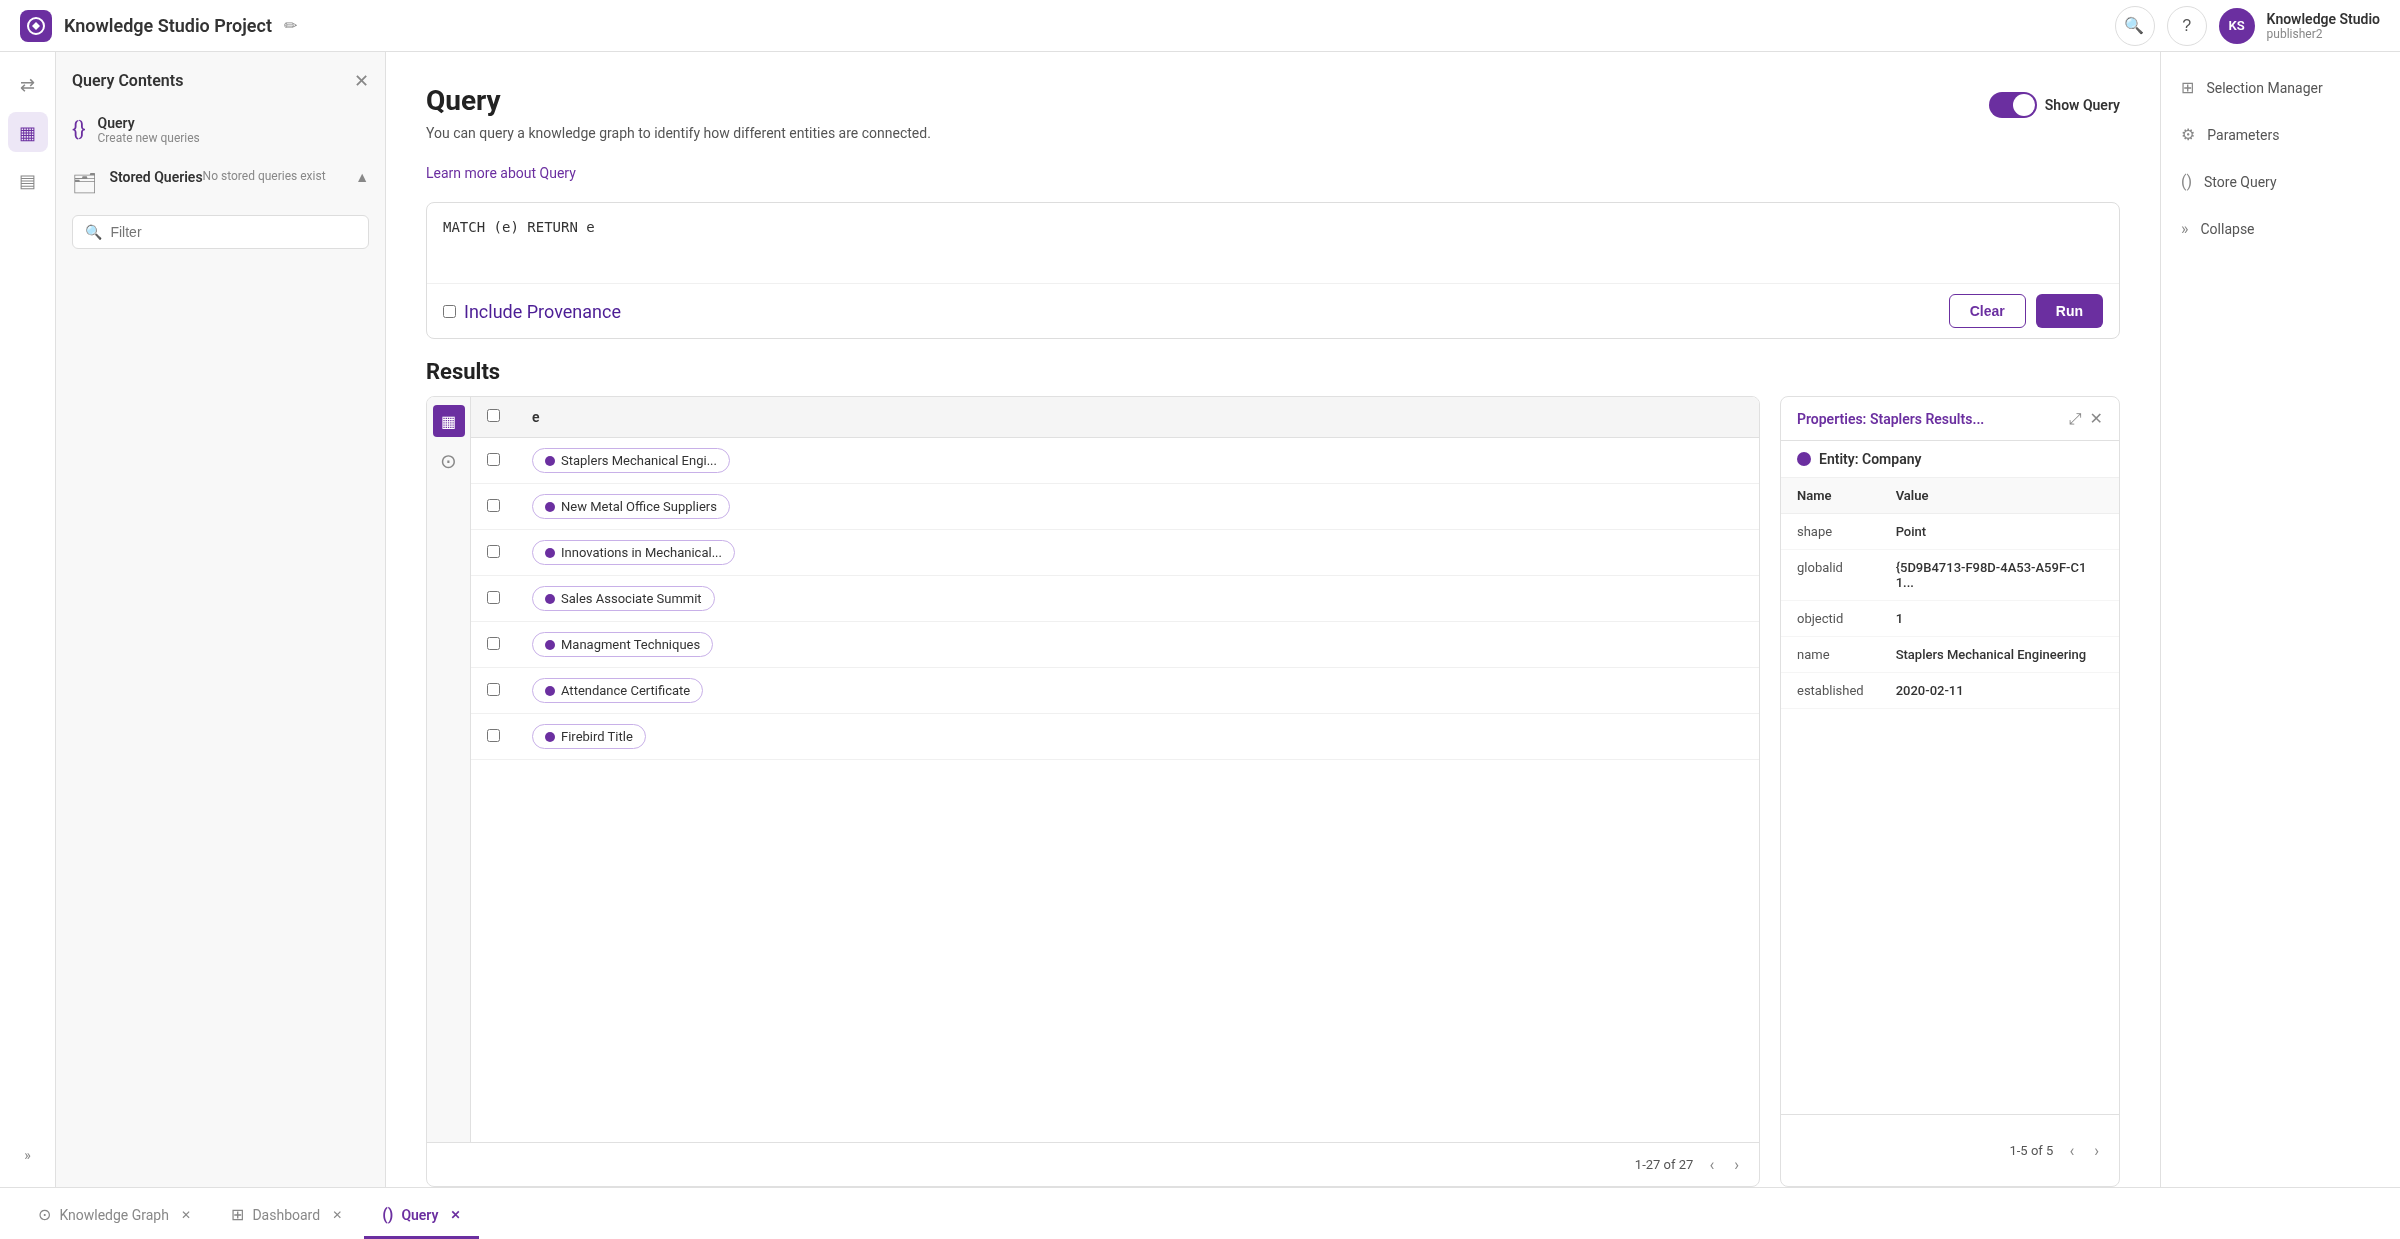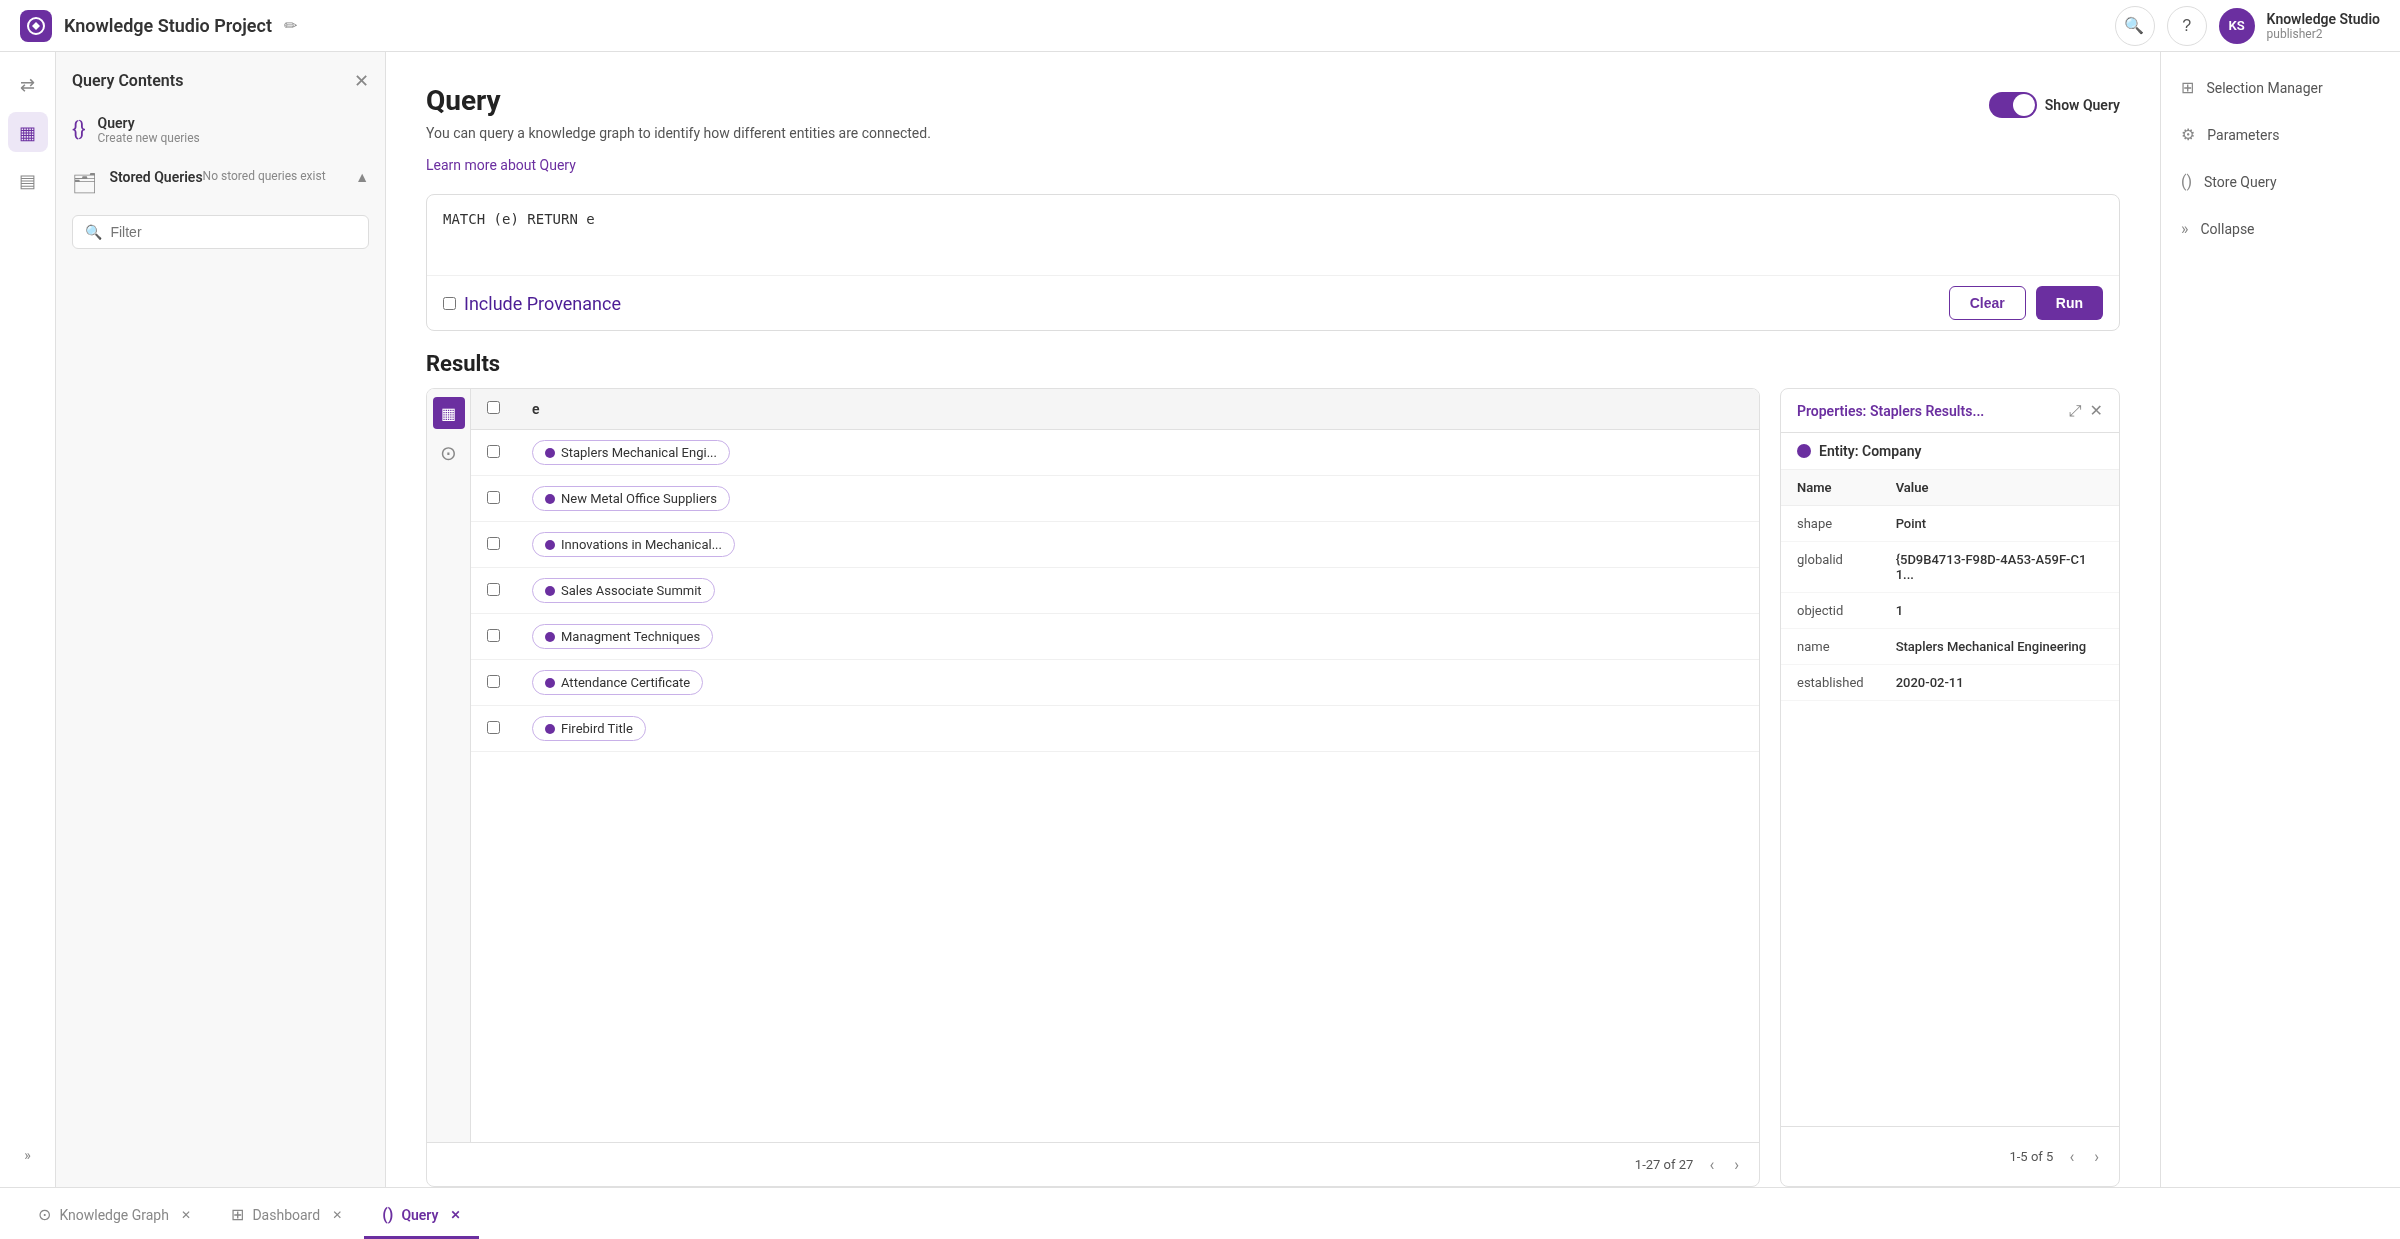--- a/index.html
+++ b/index.html
@@ -46,21 +46,21 @@
     .stored-sub { font-size: 12px; color: #888; }
     .stored-chevron { color: #888; font-size: 14px; cursor: pointer; }
     .filter-box { margin: 8px 16px 16px; background: #fff; border: 1px solid #ddd; border-radius: 6px; display: flex; align-items: center; padding: 8px 12px; gap: 8px; }
     .filter-box input { border: none; outline: none; font-size: 14px; color: #333; flex: 1; background: transparent; }
     .filter-icon { color: #aaa; font-size: 14px; }
 
     
     .main-content { flex: 1; display: flex; flex-direction: column; overflow: hidden; background: #fff; }
     .query-area { padding: 32px 40px 20px; }
     .query-title { font-size: 28px; font-weight: 700; color: #222; margin-bottom: 8px; }
-    .query-desc { font-size: 14px; color: #555; margin-bottom: 14px; }
+    .query-desc { font-size: 14px; color: #555; margin-bottom: 22px; }
     .query-link { font-size: 14px; color: #6b2fa0; text-decoration: none; cursor: pointer; }
     .query-toggle-row { display: flex; justify-content: flex-end; margin-bottom: 12px; }
     .toggle-switch { display: flex; align-items: center; gap: 8px; cursor: pointer; }
     .toggle-track { width: 48px; height: 26px; background: #6b2fa0; border-radius: 13px; position: relative; }
     .toggle-thumb { width: 22px; height: 22px; background: #fff; border-radius: 50%; position: absolute; top: 2px; right: 2px; }
     .toggle-label { font-size: 14px; font-weight: 600; color: #333; }
     .query-editor { border: 1px solid #ddd; border-radius: 8px; margin: 0 40px; }
     .query-editor-text { padding: 16px; font-family: monospace; font-size: 14px; color: #333; min-height: 80px; }
     .query-editor-footer { display: flex; align-items: center; justify-content: space-between; padding: 10px 16px; border-top: 1px solid #f0f0f0; }
     .provenance-check { display: flex; align-items: center; gap: 8px; cursor: pointer; }
@@ -96,21 +96,21 @@
     .props-header-btns { display: flex; gap: 8px; color: #888; cursor: pointer; }
     .props-entity-row { display: flex; align-items: center; gap: 8px; padding: 10px 16px; border-bottom: 1px solid #f0f0f0; }
     .entity-circle { width: 14px; height: 14px; border-radius: 50%; background: #6b2fa0; }
     .entity-label { font-size: 14px; color: #555; }
     .entity-label span { color: #333; font-weight: 600; }
     .props-table { flex: 1; overflow: auto; }
     .props-table table { width: 100%; border-collapse: collapse; }
     .props-table th { padding: 10px 16px; text-align: left; font-size: 13px; font-weight: 600; color: #333; background: #f9f9f9; border-bottom: 1px solid #eee; }
     .props-table td { padding: 10px 16px; font-size: 13px; color: #555; border-bottom: 1px solid #f5f5f5; vertical-align: top; }
     .props-table td:last-child { color: #333; font-weight: 500; word-break: break-all; }
-    .props-pagination { display: flex; align-items: center; justify-content: flex-end; gap: 12px; padding: 18px 16px; border-top: 1px solid #e0e0e0; font-size: 13px; color: #555; }
+    .props-pagination { display: flex; align-items: center; justify-content: flex-end; gap: 12px; padding: 24px 16px; border-top: 1px solid #e0e0e0; font-size: 13px; color: #555; }
 
     
     .right-menu { width: 240px; background: #fff; border-left: 1px solid #e0e0e0; display: flex; flex-direction: column; padding: 12px 0; flex-shrink: 0; }
     .right-menu-item { display: flex; align-items: center; gap: 12px; padding: 14px 20px; cursor: pointer; color: #555; font-size: 14px; }
     .right-menu-icon { font-size: 16px; color: #888; }
 
     
     .bottom-tabs { height: 52px; background: #fff; border-top: 1px solid #e0e0e0; display: flex; align-items: flex-end; padding: 0 20px; flex-shrink: 0; }
     .tab-item { display: flex; align-items: center; gap: 8px; padding: 12px 18px; font-size: 14px; color: #888; cursor: pointer; border-bottom: 3px solid transparent; margin-right: 4px; }
     .tab-item.active { color: #6b2fa0; border-bottom-color: #6b2fa0; font-weight: 600; }

